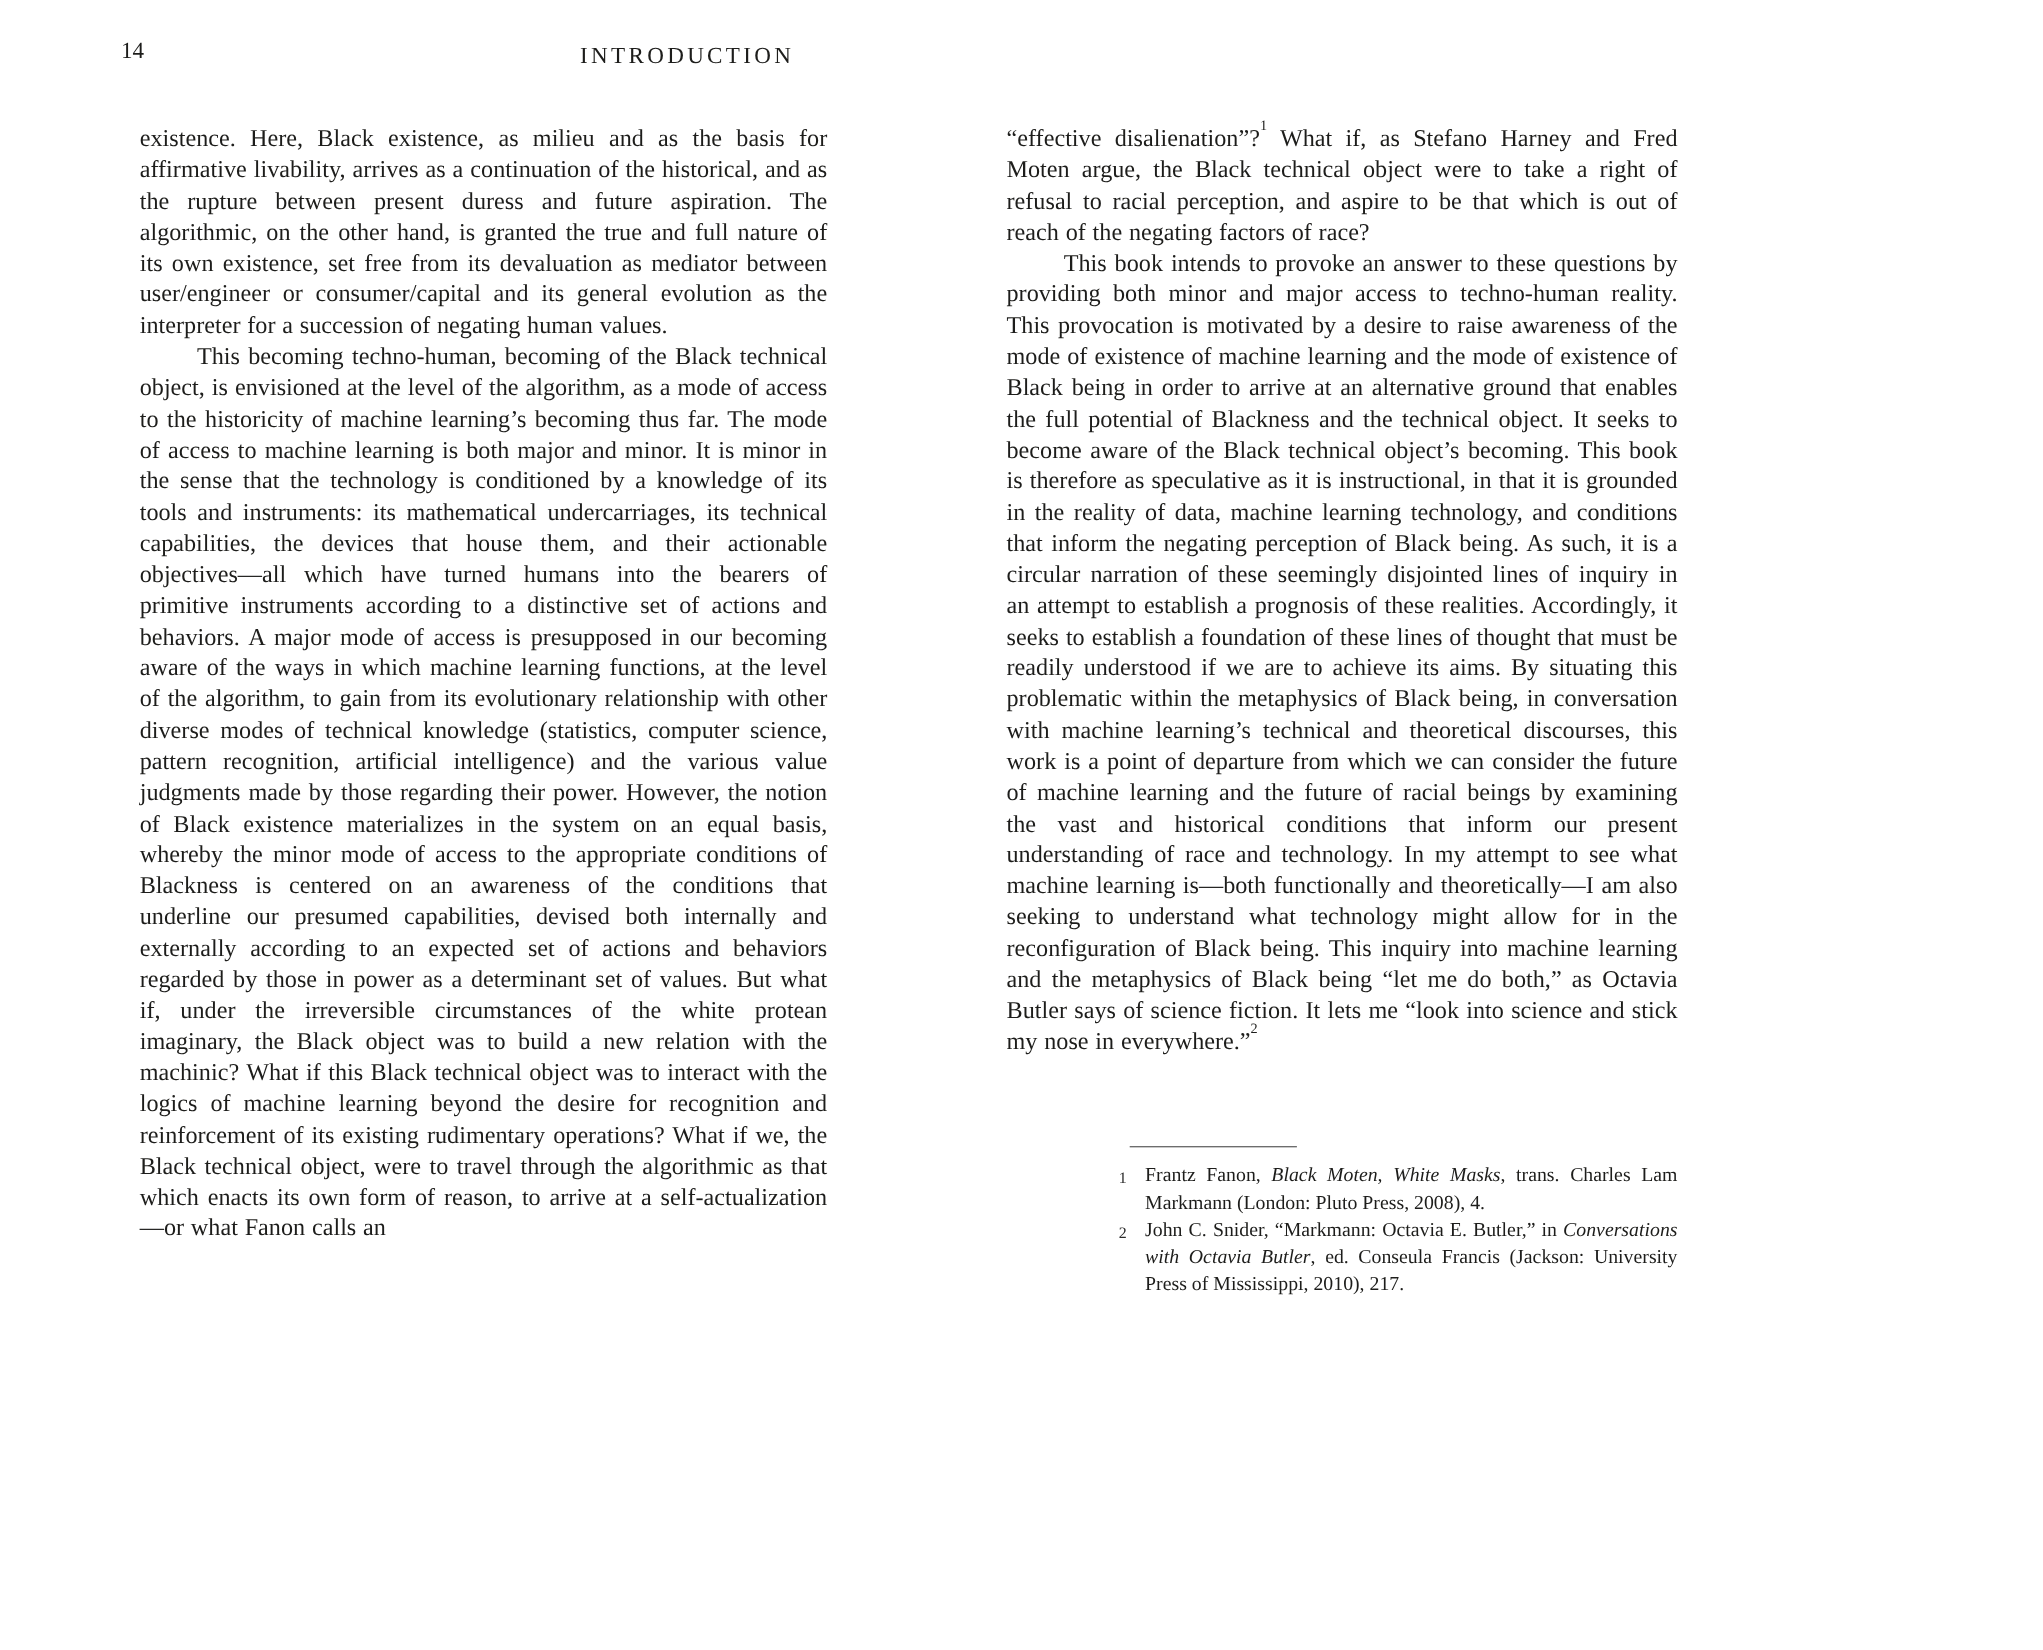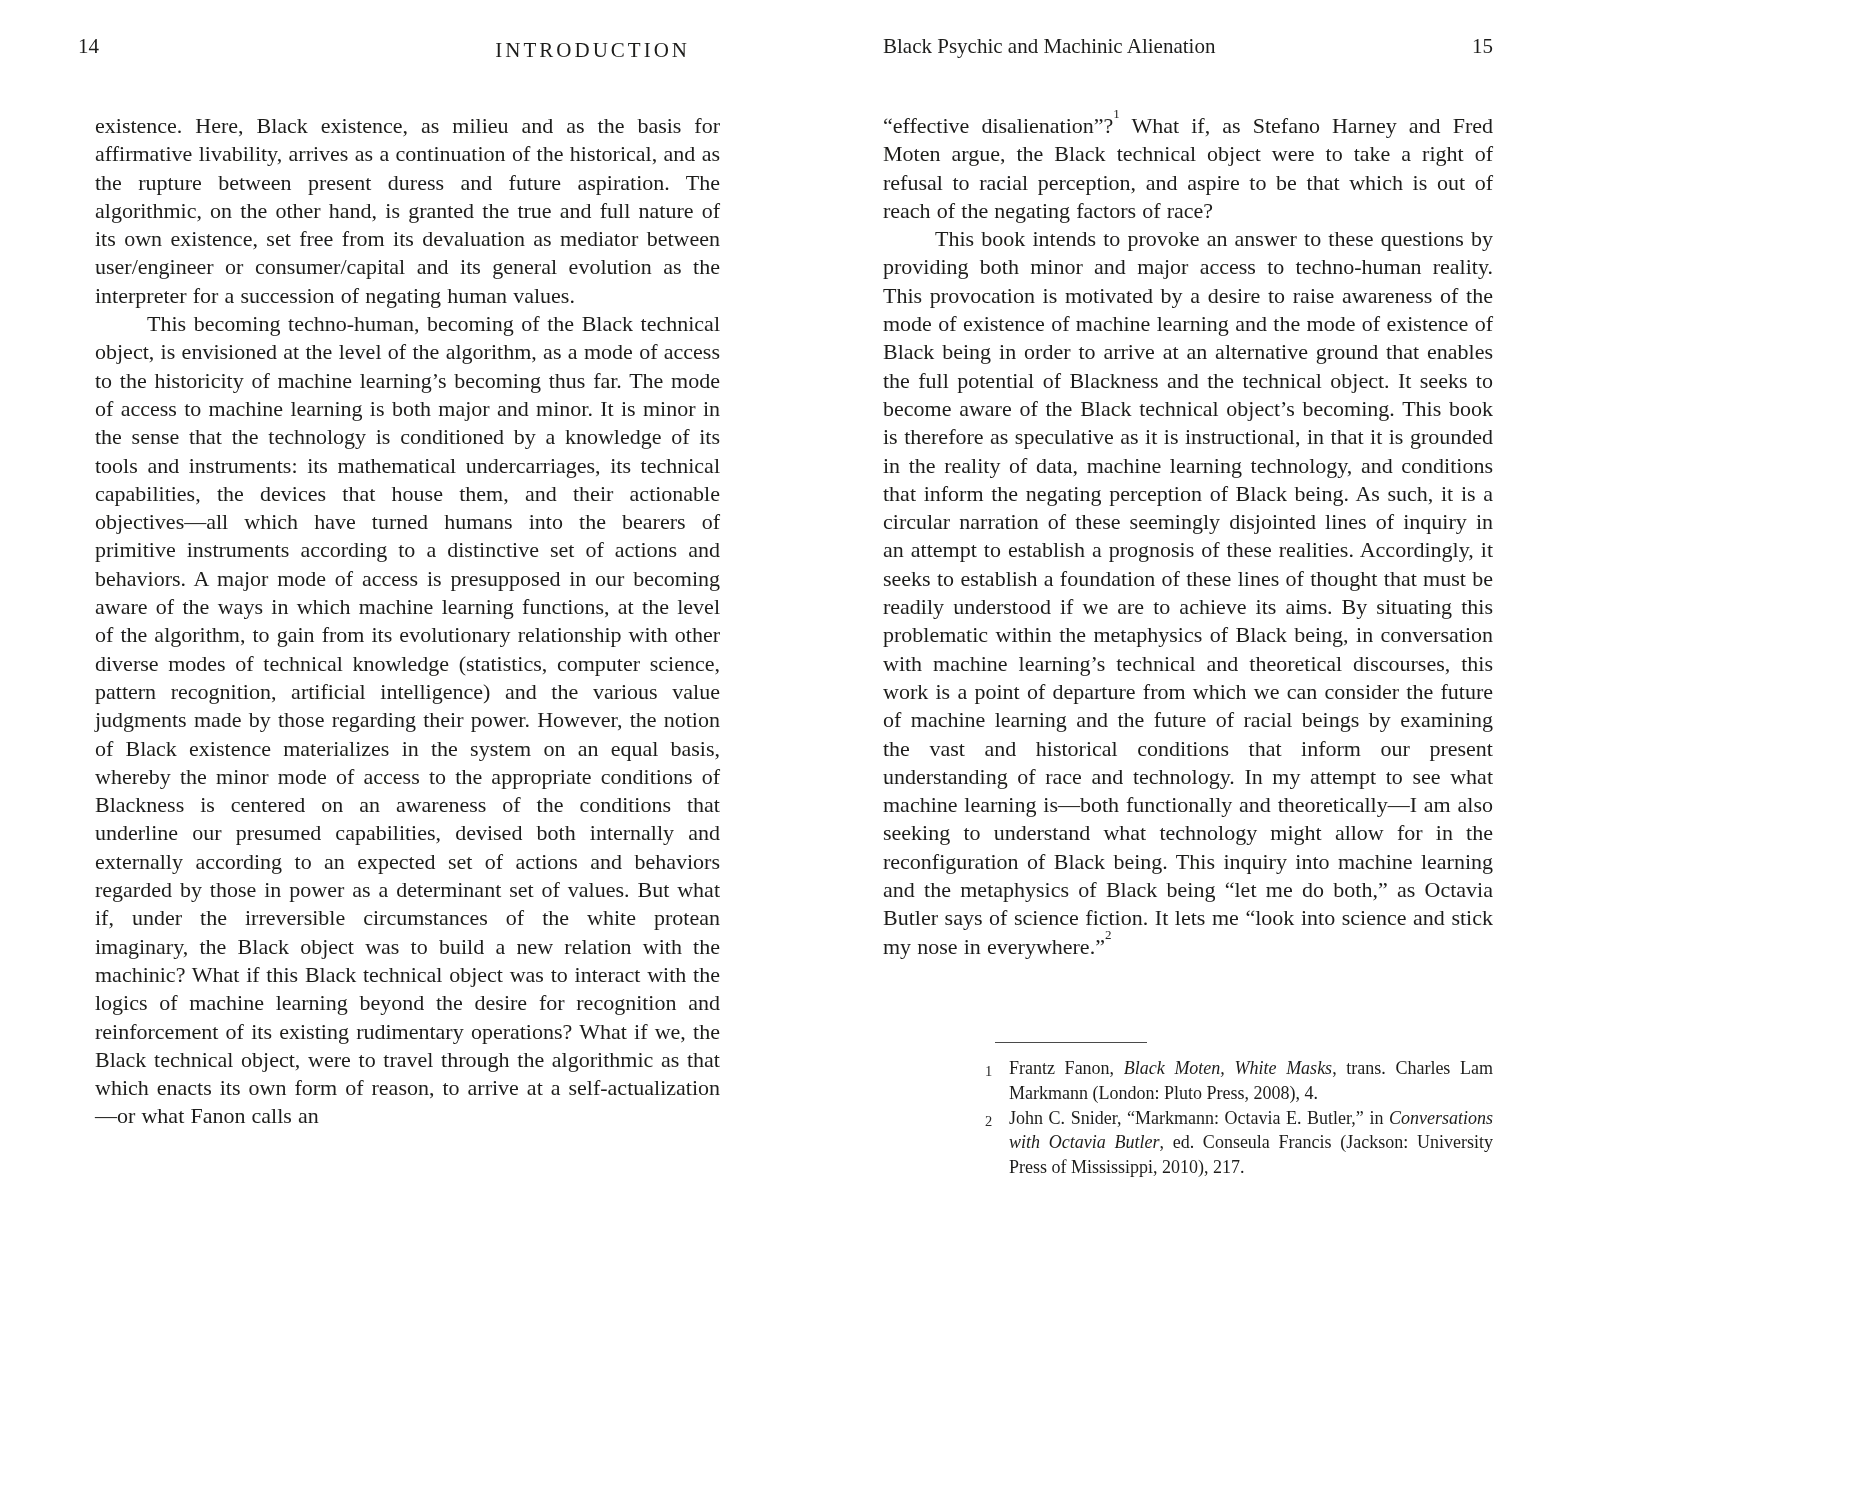--- a/index.html
+++ b/index.html
@@ -5,21 +5,21 @@
   * { margin: 0; padding: 0; box-sizing: border-box; }
   html, body { background: #ffffff; }
   body {
     width: 1857px;
     height: 1500px;
     position: relative;
     overflow: hidden;
     font-family: "Liberation Serif", "DejaVu Serif", serif;
     color: #1d1d1b;
   }
-  .spread { position: absolute; inset: 0; }
+  .spread { position: absolute; inset: 0; margin-left: 32px; }
 
   
   .page-head {
     position: absolute;
     top: 34px;
     height: 26px;
     font-size: 21px;
   }
   .page-head.left  { left: 78px;  width: 624px; }
   .page-head.right { left: 883px; width: 610px; }
@@ -96,24 +96,20 @@
   <header class="page-head left">
     <span class="folio">14</span>
     <span class="running-head caps">INTRODUCTION</span>
   </header>
 
   <main class="body-col left">
     <p>existence. Here, Black existence, as milieu and as the basis for affirmative livability, arrives as a continuation of the historical, and as the rupture between present duress and future aspiration. The algorithmic, on the other hand, is granted the true and full nature of its own existence, set free from its devaluation as mediator between user/engineer or consumer/capital and its general evolution as the interpreter for a succession of negating human values.</p>
     <p class="indent">This becoming techno-human, becoming of the Black technical object, is envisioned at the level of the algorithm, as a mode of access to the historicity of machine learning’s becoming thus far. The mode of access to machine learning is both major and minor. It is minor in the sense that the technology is conditioned by a knowledge of its tools and instruments: its mathematical undercarriages, its technical capabilities, the devices that house them, and their actionable objectives—all which have turned humans into the bearers of primitive instruments according to a distinctive set of actions and behaviors. A major mode of access is presupposed in our becoming aware of the ways in which machine learning functions, at the level of the algorithm, to gain from its evolutionary relationship with other diverse modes of technical knowledge (statistics, computer science, pattern recognition, artificial intelligence) and the various value judgments made by those regarding their power. However, the notion of Black existence materializes in the system on an equal basis, whereby the minor mode of access to the appropriate conditions of Blackness is centered on an awareness of the conditions that underline our presumed capabilities, devised both internally and externally according to an expected set of actions and behaviors regarded by those in power as a determinant set of values. But what if, under the irreversible circumstances of the white protean imaginary, the Black object was to build a new relation with the machinic? What if this Black technical object was to interact with the logics of machine learning beyond the desire for recognition and reinforcement of its existing rudimentary operations? What if we, the Black technical object, were to travel through the algorithmic as that which enacts its own form of reason, to arrive at a self-actualization—or what Fanon calls an</p>
   </main>
 
-  <header class="page-head right">
-    <span class="running-head title">Black Psychic and Machinic Alienation</span>
-    <span class="folio">15</span>
-  </header>
 
   <main class="body-col right">
     <p><span>“effective disalienation”?</span><sup class="fnref">1</sup><span> What if, as Stefano Harney and Fred Moten argue, the Black technical object were to take a right of refusal to racial perception, and aspire to be that which is out of reach of the negating factors of race?</span></p>
     <p class="indent"><span>This book intends to provoke an answer to these questions by providing both minor and major access to techno-human reality. This provocation is motivated by a desire to raise awareness of the mode of existence of machine learning and the mode of existence of Black being in order to arrive at an alternative ground that enables the full potential of Blackness and the technical object. It seeks to become aware of the Black technical object’s becoming. This book is therefore as speculative as it is instructional, in that it is grounded in the reality of data, machine learning technology, and conditions that inform the negating perception of Black being. As such, it is a circular narration of these seemingly disjointed lines of inquiry in an attempt to establish a prognosis of these realities. Accordingly, it seeks to establish a foundation of these lines of thought that must be readily understood if we are to achieve its aims. By situating this problematic within the metaphysics of Black being, in conversation with machine learning’s technical and theoretical discourses, this work is a point of departure from which we can consider the future of machine learning and the future of racial beings by examining the vast and historical conditions that inform our present understanding of race and technology. In my attempt to see what machine learning is—both functionally and theoretically—I am also seeking to understand what technology might allow for in the reconfiguration of Black being. This inquiry into machine learning and the metaphysics of Black being “let me do both,” as Octavia Butler says of science fiction. It lets me “look into science and stick my nose in everywhere.”</span><sup class="fnref">2</sup></p>
   </main>
 
   <section class="footnotes">
     <div class="fn-rule"></div>
     <div class="footnote">
       <span class="fn-num">1</span>

